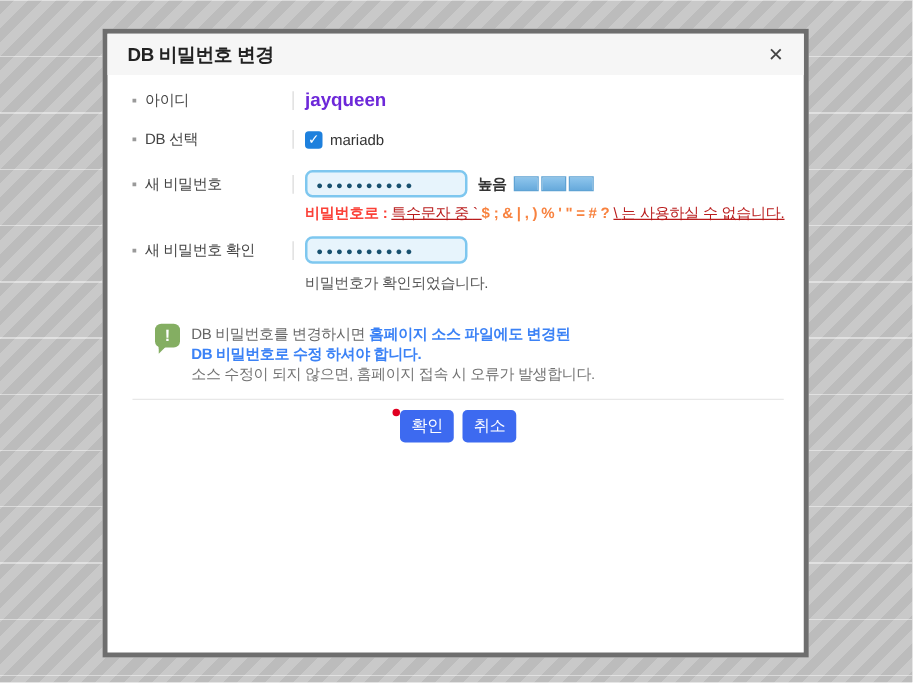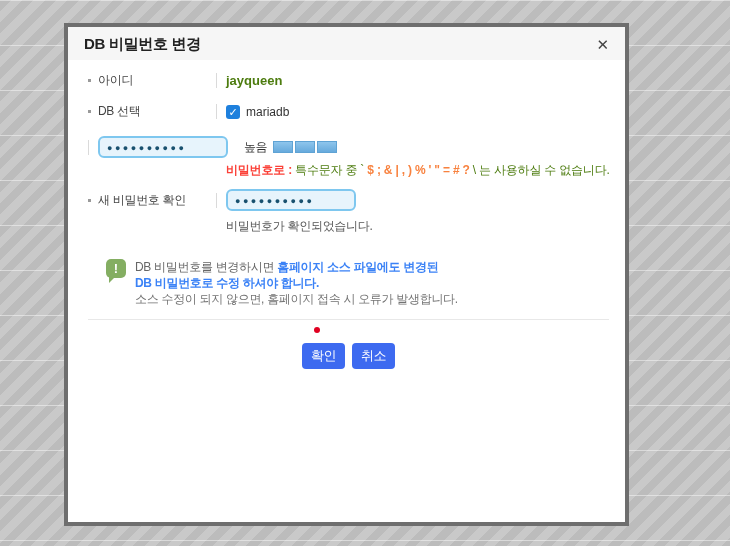--- a/index.html
+++ b/index.html
@@ -8,21 +8,21 @@
     font-family:"Liberation Sans","DejaVu Sans",sans-serif;
   }
   .backdrop {
     position:relative; width:730px; height:546px;
     background-color:#c4c4c4;
     background-image:
       repeating-linear-gradient(180deg, rgba(255,255,255,0.45) 0 1px, rgba(255,255,255,0) 1px 45px),
       repeating-linear-gradient(135deg, #bcbcbc 0 8px, #c9c9c9 8px 16px);
   }
   .dialog {
-    position:absolute; left:64px; top:23px;
+    position:absolute; left:82px; top:23px;
     width:557px; height:495px;
     background:#ffffff; border:4px solid #6e6e6e;
     box-sizing:content-box;
   }
   .dialog-header {
     display:flex; justify-content:space-between; align-items:center;
     background:#f6f6f6; padding:8px 16px 6px 16px;
   }
   .dialog-title { font-size:15px; font-weight:bold; color:#222; letter-spacing:-0.3px; }
   .close-btn {
@@ -34,68 +34,68 @@
   .form-row { display:flex; align-items:center; }
   .row-label { width:128px; flex-shrink:0; display:flex; align-items:center; gap:7px; color:#444; letter-spacing:-0.3px; }
   .bullet { width:3px; height:3px; background:#9a9a9a; flex-shrink:0; }
   .row-tick { width:1px; height:15px; background:#dadada; flex-shrink:0; }
   .row-value { margin-left:9px; display:flex; align-items:center; color:#333; }
 
   .mb14 { margin-bottom:14px; }
   .mb16 { margin-bottom:16px; }
   .mb2  { margin-bottom:2px; }
 
-  .id-value { font-weight:bold; color:#4d7c0f; font-size:13px; }
+  .id-value { font-weight:bold; color:#6d28d9; font-size:15px; }
 
   .checkbox {
     width:14px; height:14px; background:#1e80dd; border-radius:3px;
     color:#fff; font-size:11px; line-height:14px; text-align:center;
     margin-right:6px; cursor:default;
   }
   .checkbox-label { color:#333; }
 
   .pw-input {
     width:112px; height:17px; background:#e7f4fc;
     border:2px solid #7ec7ef; border-radius:6px;
     color:#19516f; font-size:9px; letter-spacing:2.5px;
     padding:1px 7px 0 7px; font-family:inherit; outline:none;
   }
   .strength { display:flex; align-items:center; margin-left:8px; gap:6px; }
-  .strength-label { font-size:12px; font-weight:normal; color:#333; letter-spacing:-0.5px;margin-left:8px; }
+  .strength-label { font-size:12px; font-weight:bold; color:#333; letter-spacing:-0.5px; }
   .strength-bars { display:flex; gap:2px; }
   .strength-bar {
     width:18px; height:10px;
     background:linear-gradient(#8ec5ec, #67aadc);
     border:1px solid #5fa3d4;
   }
 
   .indent { margin-left:138px; }
   .warning-msg { font-size:12px; margin-top:4px; margin-bottom:10px; letter-spacing:-0.2px; white-space:nowrap; }
   .warning-msg .red { color:#fb4138; font-weight:bold; }
-  .warning-msg .dark { color:#4d7c0f; }
+  .warning-msg .dark { color:#b91c1c;text-decoration:underline; }
   .warning-msg .orange { color:#f8823f; font-weight:bold; }
   .sub-msg { font-size:12px; color:#555; margin-top:7px; margin-bottom:22px; letter-spacing:-0.3px; }
 
   .notice { display:flex; gap:9px; margin:24px 0 0 18px; font-size:12px; line-height:16px; }
   .notice-icon {
     position:relative; width:20px; height:19px; flex-shrink:0;
     background:#84ae62; border-radius:5px;
     color:#fff; font-weight:bold; font-size:13px; text-align:center; line-height:19px;
   }
   .notice-icon::after {
     content:""; position:absolute; left:3px; bottom:-5px;
     border:4px solid transparent; border-top-color:#84ae62; border-left-color:#84ae62;
   }
   .notice-text { color:#666; letter-spacing:-0.3px; }
   .notice-text .bold { font-weight:bold; color:#3b82f6; }
   .notice-line3 { color:#737373; }
 
   .divider { height:1px; background:#e8e8e8; margin-top:12px; }
 
-  .button-row { display:flex; justify-content:center; gap:7px; margin-top:23px; }
+  .button-row { display:flex; justify-content:center; gap:7px; margin-top:8px; }
   .btn {
     background:#3d6af0; color:#fff; border:none; border-radius:4px;
     font-size:13px; height:26px; padding:0 9px; font-family:inherit;
     letter-spacing:-0.5px; cursor:default;
   }
   .click-dot {
     position:absolute; left:314px; top:327px; width:6px; height:6px;
     background:#e00021; border-radius:50%; z-index:5;
   }
 </style>
@@ -129,20 +129,24 @@
           <span>DB 선택</span>
         </div>
         <div class="row-tick"></div>
         <div class="row-value">
           <span class="checkbox">✓</span>
           <span class="checkbox-label">mariadb</span>
         </div>
       </div>
 
       <div class="form-row mb2">
+        <div class="row-label">
+          <span class="bullet"></span>
+          <span>새 비밀번호</span>
+        </div>
         <div class="row-tick"></div>
         <div class="row-value">
           <input type="text" class="pw-input" readonly="" value="●●●●●●●●●●" style="">
           <div class="strength">
             <span class="strength-label">높음</span>
             <span class="strength-bars">
               <span class="strength-bar"></span>
               <span class="strength-bar"></span>
               <span class="strength-bar"></span>
             </span>

